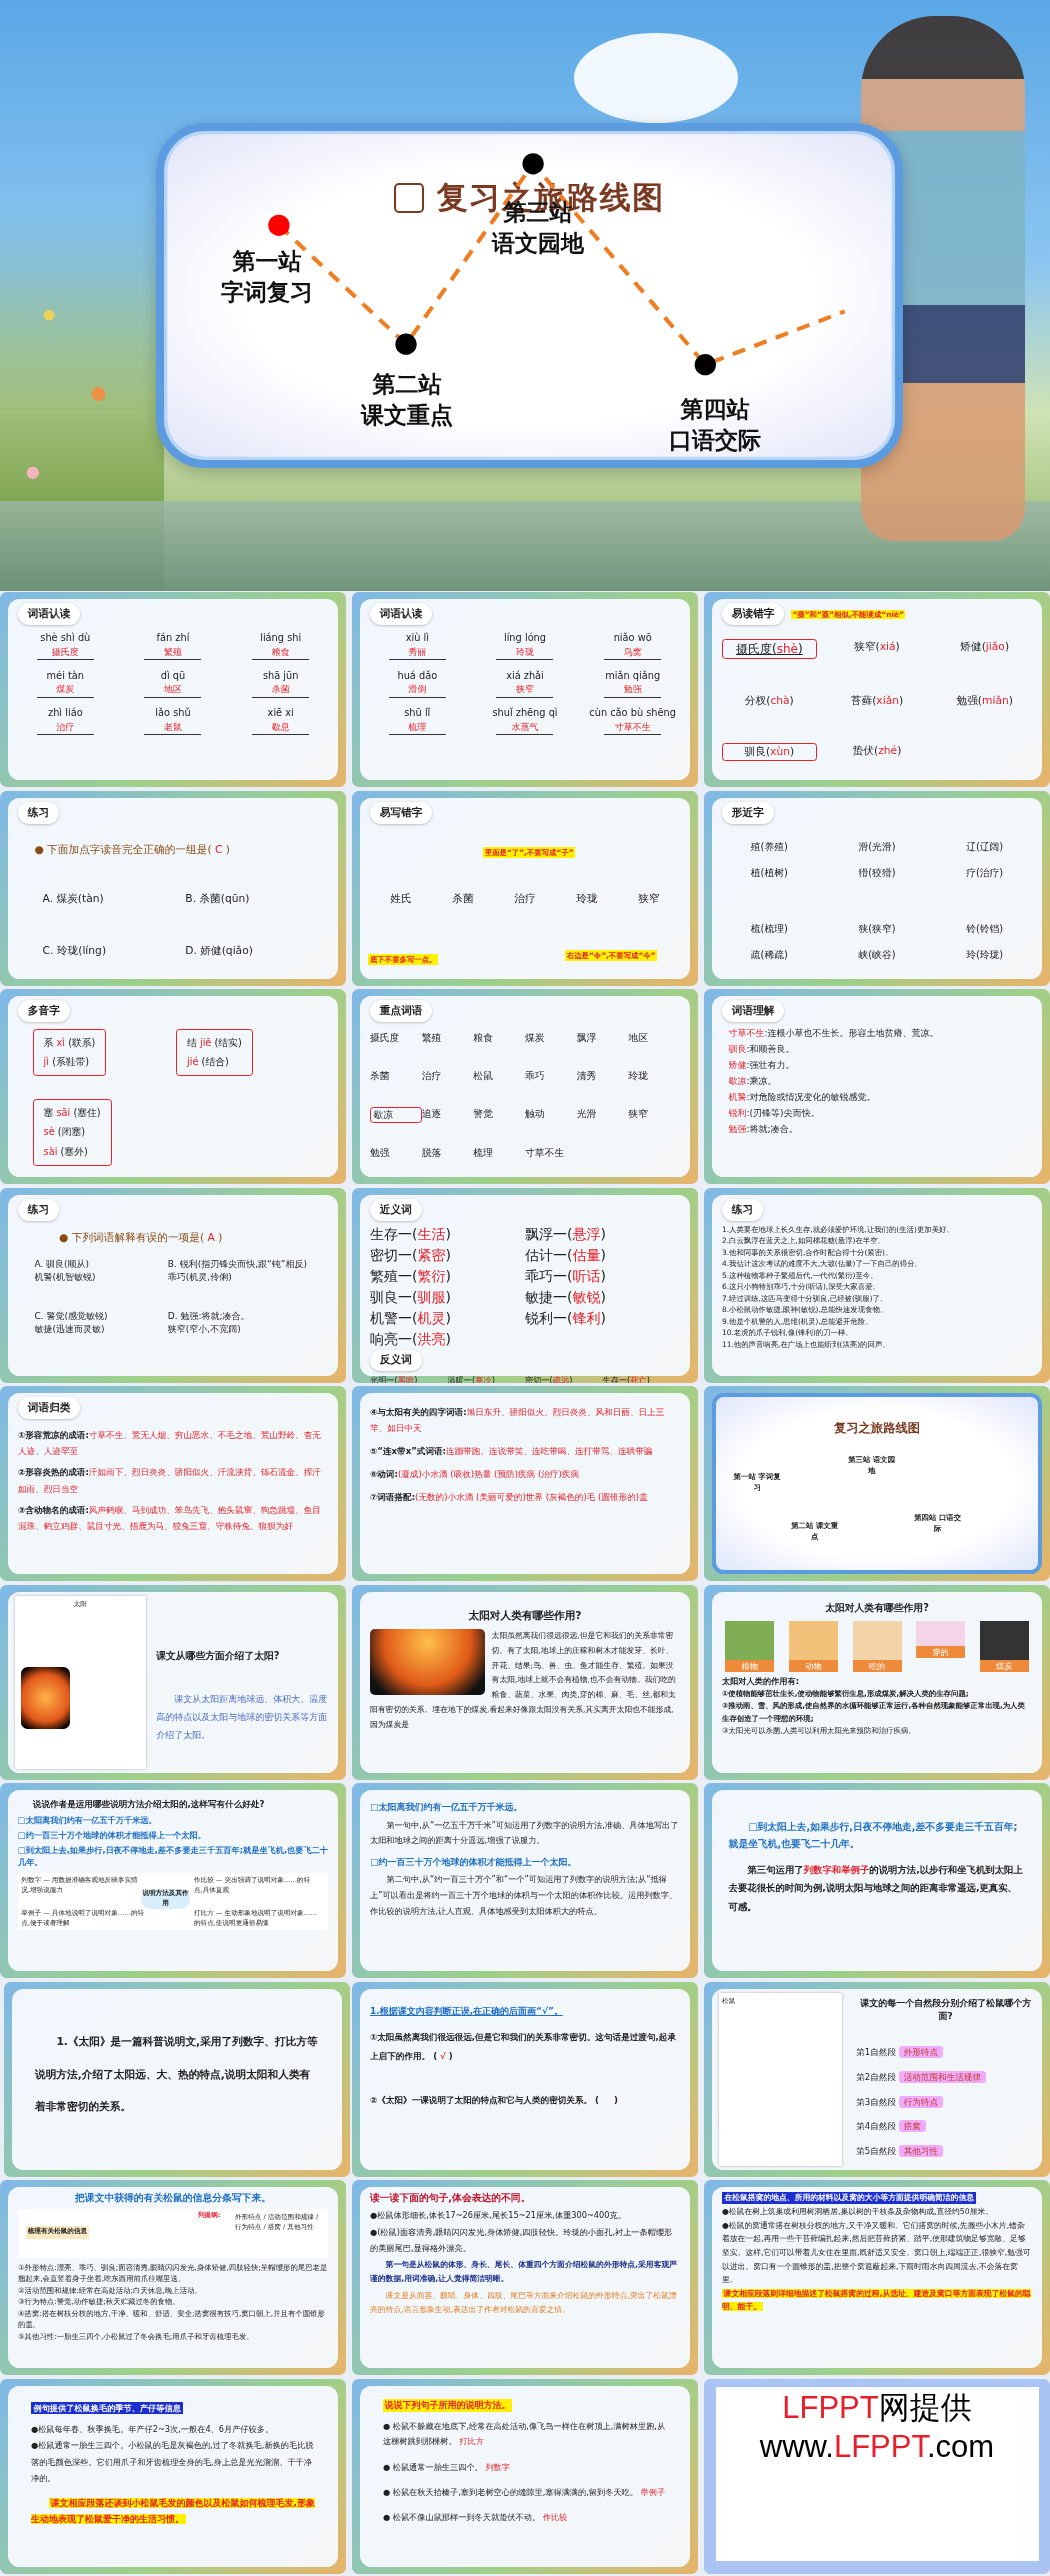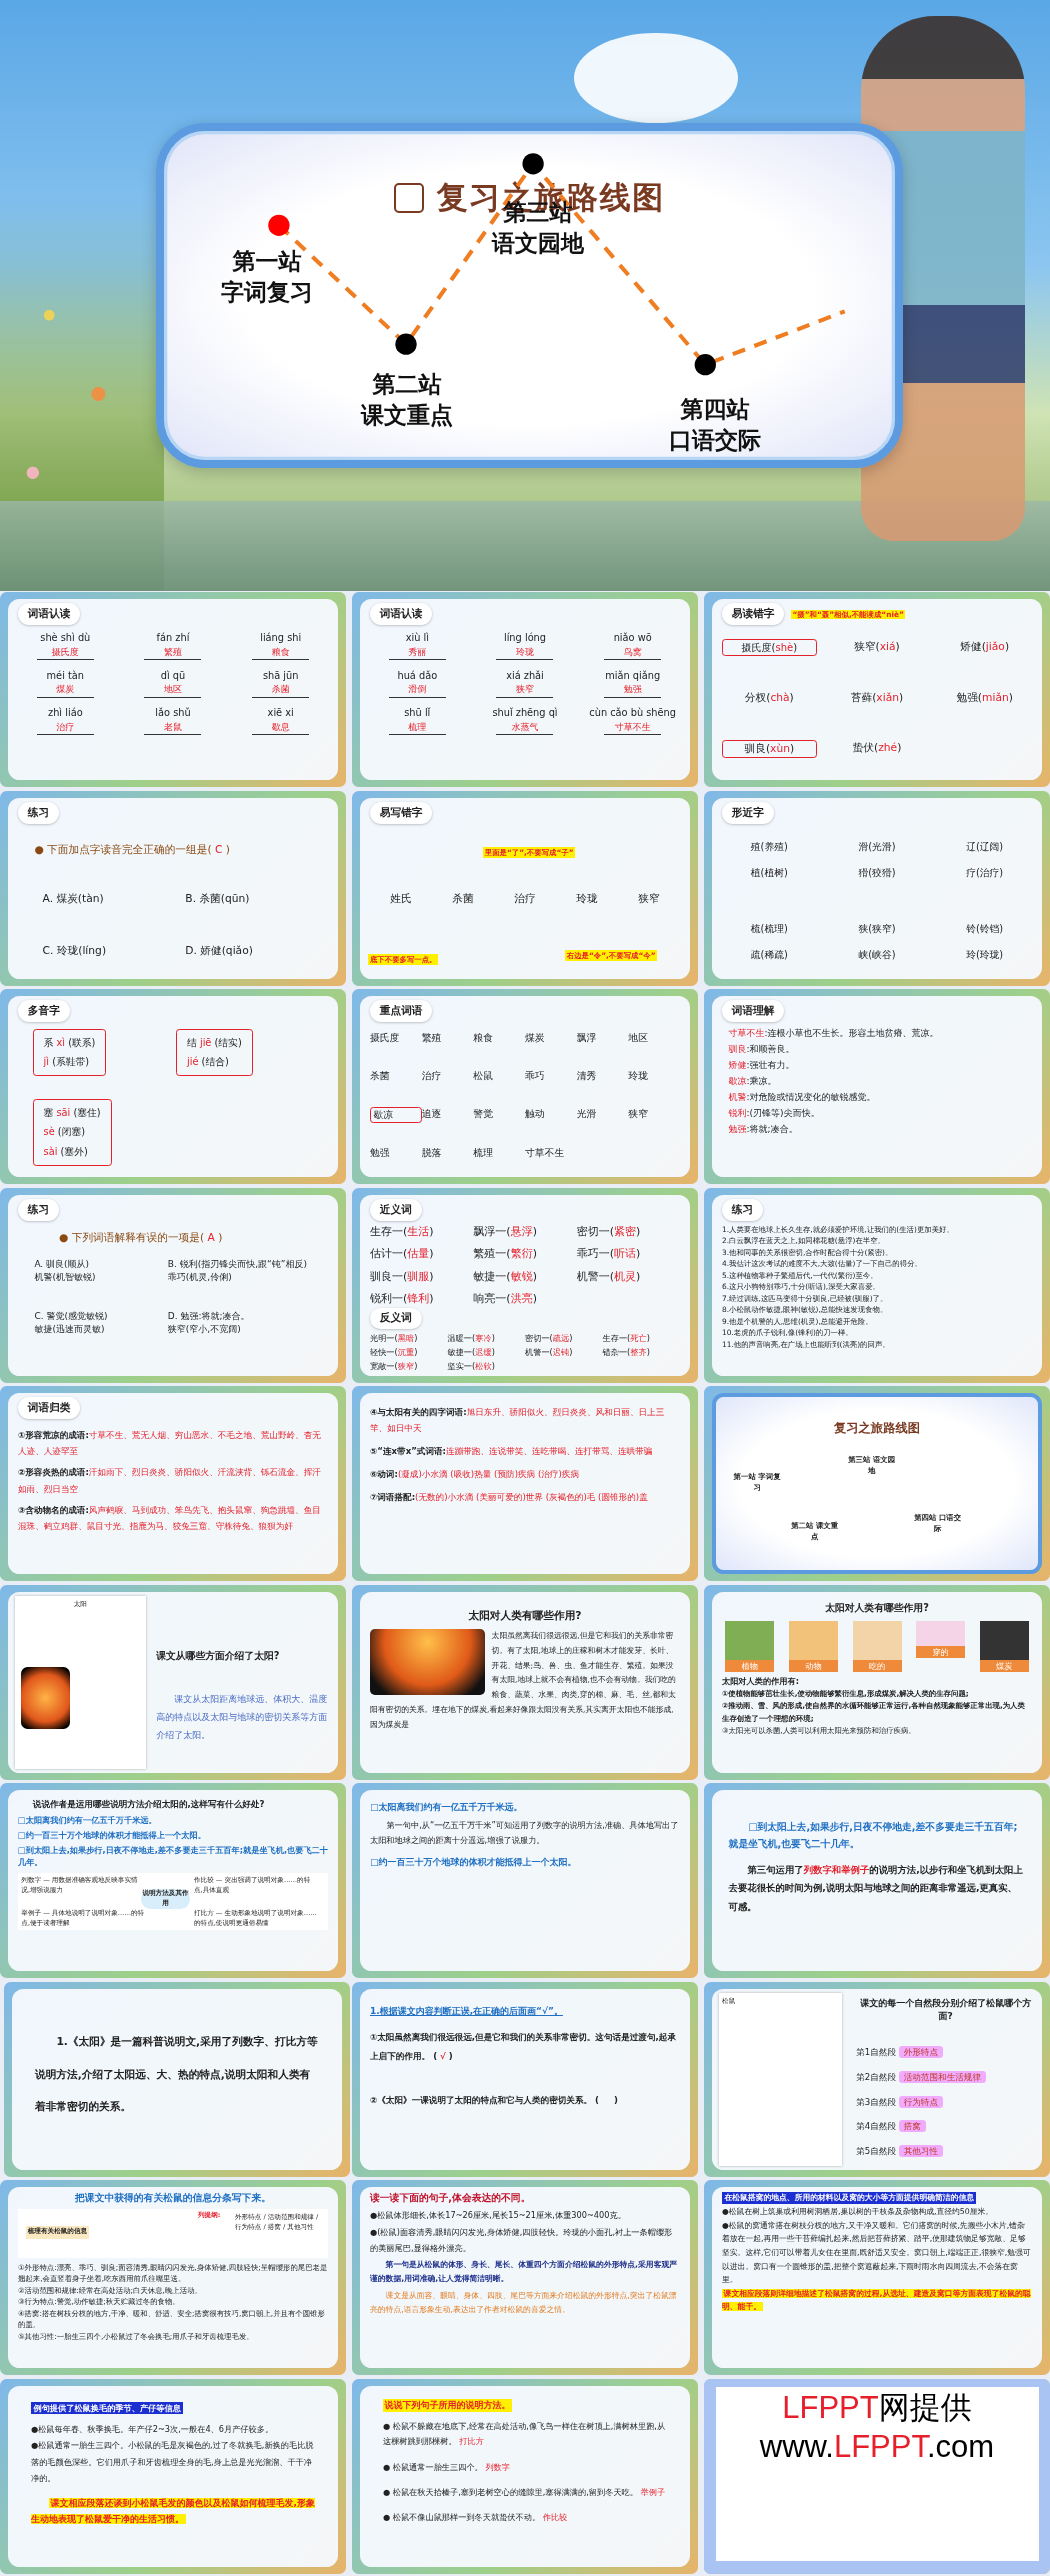--- a/index.html
+++ b/index.html
@@ -90,21 +90,21 @@
           <div><div class="py">huá dǎo</div><div class="hz">滑倒</div></div>
           <div><div class="py">xiá zhǎi</div><div class="hz">狭窄</div></div>
           <div><div class="py">miǎn qiǎng</div><div class="hz">勉强</div></div>
           <div><div class="py">shū lǐ</div><div class="hz">梳理</div></div>
           <div><div class="py">shuǐ zhēng qì</div><div class="hz">水蒸气</div></div>
           <div><div class="py">cùn cǎo bù shēng</div><div class="hz">寸草不生</div></div>
         </div></div>
     </div>
     <div class="slide" style="left: 704px; top: 0px;">
       <div class="card"><div class="tag">易读错字</div><span class="hl" style="margin-left: 6.6px; font-size: 7.4px;">“摄”和“聂”相似,不能读成“niè”</span><div class="g3" style="row-gap: 34px; margin-top: 11.5px;">
-          <div class="box" style="font-size: 10px;">摄氏度(<span class="red">shè</span>)</div>
+          <div class="box" style="font-size: 12px; text-decoration: underline;">摄氏度(<span class="red">shè</span>)</div>
           <div style="font-size: 10.7px;">狭窄(<span class="red">xiá</span>)</div>
           <div style="font-size: 10.7px;">矫健(<span class="red">jiǎo</span>)</div>
           <div style="font-size: 10.7px;">分杈(<span class="red">chà</span>)</div>
           <div style="font-size: 10.7px;">苔藓(<span class="red">xiǎn</span>)</div>
           <div style="font-size: 10.7px;">勉强(<span class="red">miǎn</span>)</div>
           <div class="box" style="font-size: 10.7px;">驯良(<span class="red">xùn</span>)</div>
           <div style="font-size: 10.7px;">蛰伏(<span class="red">zhé</span>)</div>
         </div></div>
     </div>
     <div class="slide" style="left: 0px; top: 199px;">
@@ -196,21 +196,21 @@
             <div>C. 警觉(感觉敏锐)</div>
             <div>敏捷(迅速而灵敏)</div>
           </div>
           <div>
             <div>D. 勉强:将就;凑合。</div>
             <div>狭窄(窄小,不宽阔)</div>
           </div>
         </div></div>
     </div>
     <div class="slide" style="left: 352px; top: 596px;">
-      <div class="card"><div class="tag">近义词</div><div style="display: grid; grid-template-columns: repeat(3, 1fr); row-gap: 6px; font-size: 11px;">
+      <div class="card"><div class="tag">近义词</div><div style="display: grid; grid-template-columns: repeat(2, 1fr); row-gap: 0; font-size: 14px;">
           <span>生存一(<span class="red">生活</span>)</span>
           <span>飘浮一(<span class="red">悬浮</span>)</span>
           <span>密切一(<span class="red">紧密</span>)</span>
           <span>估计一(<span class="red">估量</span>)</span>
           <span>繁殖一(<span class="red">繁衍</span>)</span>
           <span>乖巧一(<span class="red">听话</span>)</span>
           <span>驯良一(<span class="red">驯服</span>)</span>
           <span>敏捷一(<span class="red">敏锐</span>)</span>
           <span>机警一(<span class="red">机灵</span>)</span>
           <span>锐利一(<span class="red">锋利</span>)</span>
@@ -307,20 +307,21 @@
           <div style="position: absolute; left: 3.3px; top: 36px; width: 123px;">举例子 — 具体地说明了说明对象……的特点,便于读者理解</div>
           <div style="position: absolute; left: 176px; top: 36px; width: 123px;">打比方 — 生动形象地说明了说明对象……的特点,使说明更通俗易懂</div>
         </div>
       </div>
     </div>
     <div class="slide" style="left: 352px; top: 1191px;">
       <div class="card">
         <div class="blue" style="font-size: 9px; font-weight: bold; margin: 6.6px 0px 3.3px;">□太阳离我们约有一亿五千万千米远。</div>
         <div style="font-size: 8.2px; line-height: 1.9; text-indent: 2em;">第一句中,从“一亿五千万千米”可知运用了列数字的说明方法,准确、具体地写出了太阳和地球之间的距离十分遥远,增强了说服力。</div>
         <div class="blue" style="font-size: 9px; font-weight: bold; margin: 6.6px 0px 3.3px;">□约一百三十万个地球的体积才能抵得上一个太阳。</div>
+        <div style="font-size: 8.2px; line-height: 1.9; text-indent: 2em;">第二句中,从“约一百三十万个”和“一个”可知运用了列数字的说明方法;从“抵得上”可以看出是将约一百三十万个地球的体积与一个太阳的体积作比较。运用列数字、作比较的说明方法,让人直观、具体地感受到太阳体积大的特点。</div>
       </div>
     </div>
     <div class="slide" style="left: 704px; top: 1191px;">
       <div class="card">
         <div class="blue" style="font-size: 9.8px; font-weight: bold; margin: 24.6px 6.6px 8.2px; text-indent: 2em; line-height: 1.7;">□到太阳上去,如果步行,日夜不停地走,差不多要走三千五百年;就是坐飞机,也要飞二十几年。</div>
         <div style="font-size: 9.4px; font-weight: bold; line-height: 2; text-indent: 2em; margin: 0px 6.6px;">第三句运用了<span class="red">列数字和举例子</span>的说明方法,以步行和坐飞机到太阳上去要花很长的时间为例,说明太阳与地球之间的距离非常遥远,更真实、可感。</div>
       </div>
     </div>
     <div class="slide" style="left: 4px; top: 1390px;">
       <div class="card">

